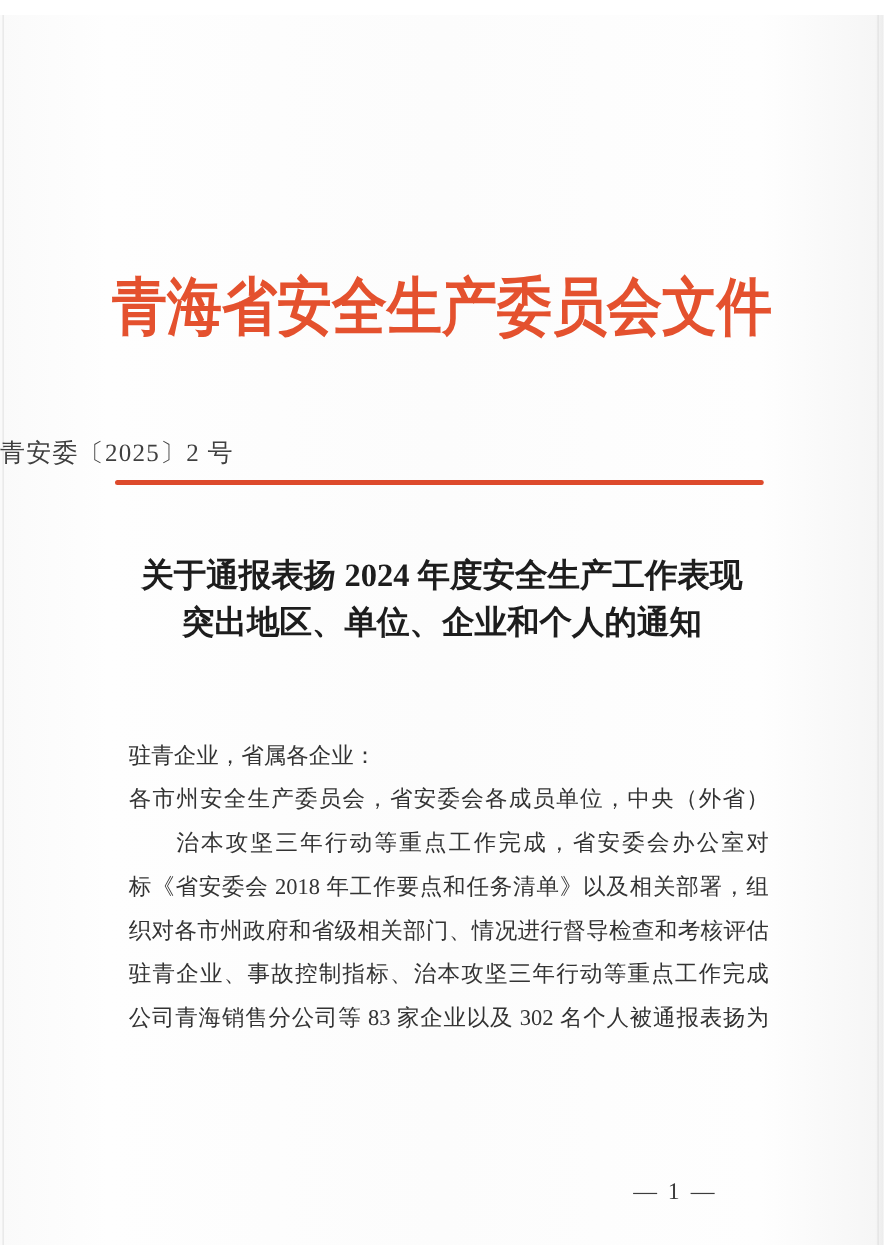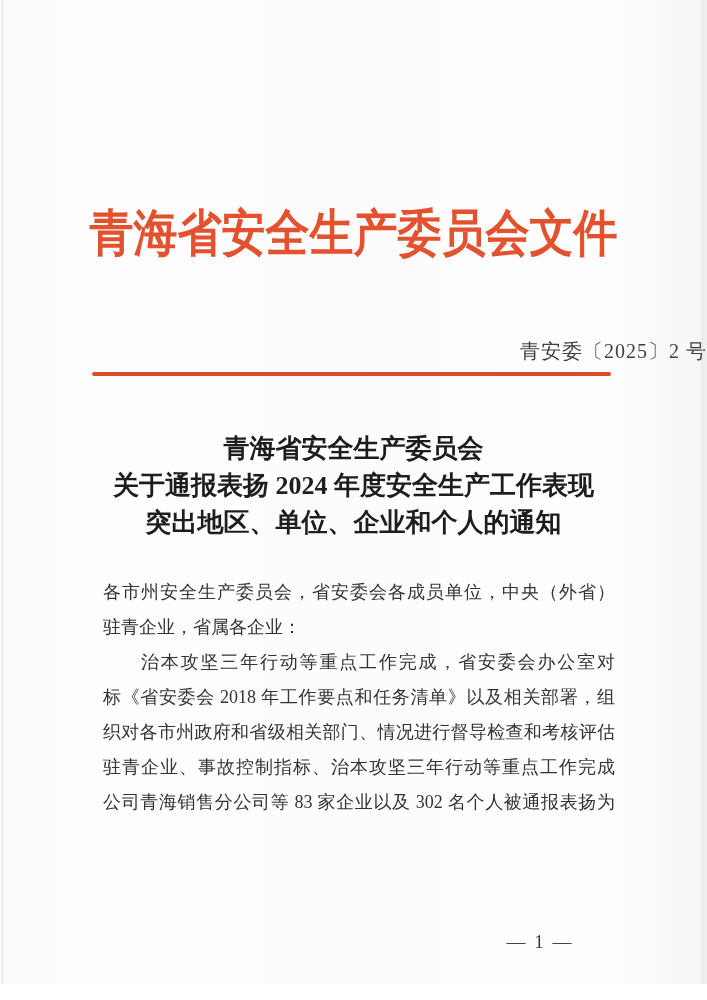--- a/index.html
+++ b/index.html
@@ -4,21 +4,21 @@
 <style>
   html, body {
     margin: 0;
     padding: 0;
     background: #ffffff;
   }
   .page {
     position: relative;
     width: 707px;
     height: 984px;
-    margin: 0 auto;
+    margin: 12px auto;
     background: linear-gradient(90deg, #fafafa 0%, #fefefe 12%, #fcfcfc 50%, #fefefe 86%, #f6f6f6 99%, #ececec 100%);
     font-family: "Liberation Serif", "DejaVu Serif", serif;
     overflow: hidden;
   }
   .page::before {
     content: "";
     position: absolute;
     left: 2px; top: 0; bottom: 0;
     width: 1px;
     background: #e5e5e5;
@@ -42,21 +42,21 @@
     color: #e4512e;
     transform: scaleX(0.88);
     transform-origin: 50% 50%;
     white-space: nowrap;
   }
   .doc-number {
     position: absolute;
     top: 339px;
     left: 0;
     width: 100%;
-    text-align: right;
+    text-align: left;
     font-size: 20px;
     line-height: 24px;
     color: #3f3f3f;
     letter-spacing: 1px;
   }
   .red-line {
     position: absolute;
     top: 372px;
     left: 92px;
     width: 519px;
@@ -112,28 +112,27 @@
 
 <div class="page">
 
   <div class="org-title">青海省安全生产委员会文件</div>
 
   <div class="doc-number">青安委〔2025〕2 号</div>
 
   <div class="red-line"></div>
 
   <div class="doc-title">
-    <div class="title-line">青海省安全生产委员会</div>
     <div class="title-line">关于通报表扬 2024 年度安全生产工作表现</div>
     <div class="title-line">突出地区、单位、企业和个人的通知</div>
   </div>
 
   <div class="body-text">
+    <div class="body-line">驻青企业，省属各企业：</div>
     <div class="body-line just">各市州安全生产委员会，省安委会各成员单位，中央（外省）</div>
-    <div class="body-line">驻青企业，省属各企业：</div>
     <div class="body-line just indent">治本攻坚三年行动等重点工作完成，省安委会办公室对</div>
     <div class="body-line just">标《省安委会 2018 年工作要点和任务清单》以及相关部署，组</div>
     <div class="body-line just">织对各市州政府和省级相关部门、情况进行督导检查和考核评估</div>
     <div class="body-line just">驻青企业、事故控制指标、治本攻坚三年行动等重点工作完成</div>
     <div class="body-line just">公司青海销售分公司等 83 家企业以及 302 名个人被通报表扬为</div>
   </div>
 
   <div class="page-number">— 1 —</div>
 
 </div>

